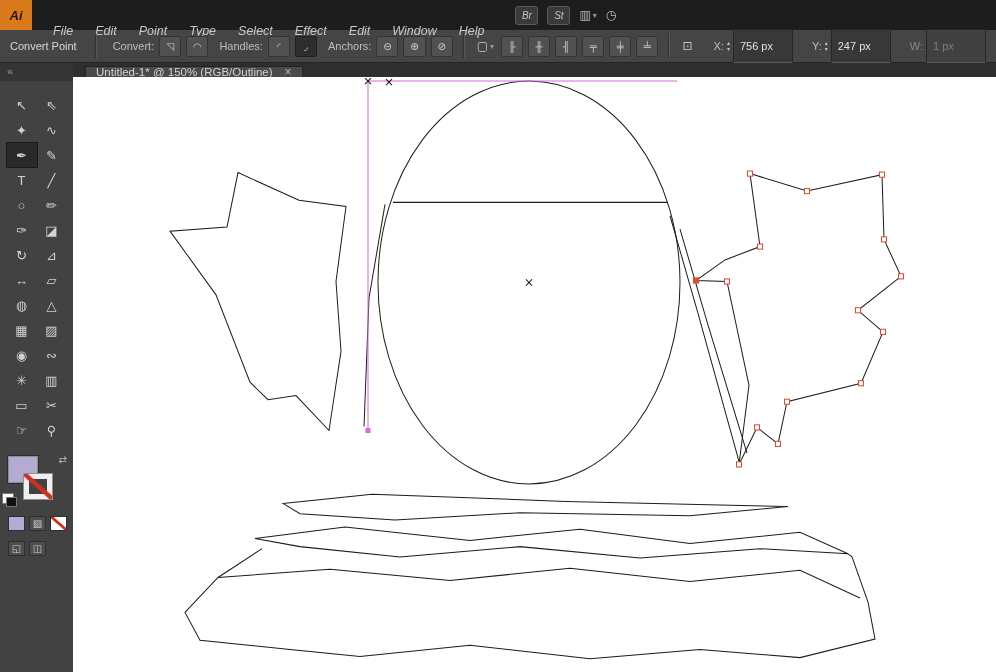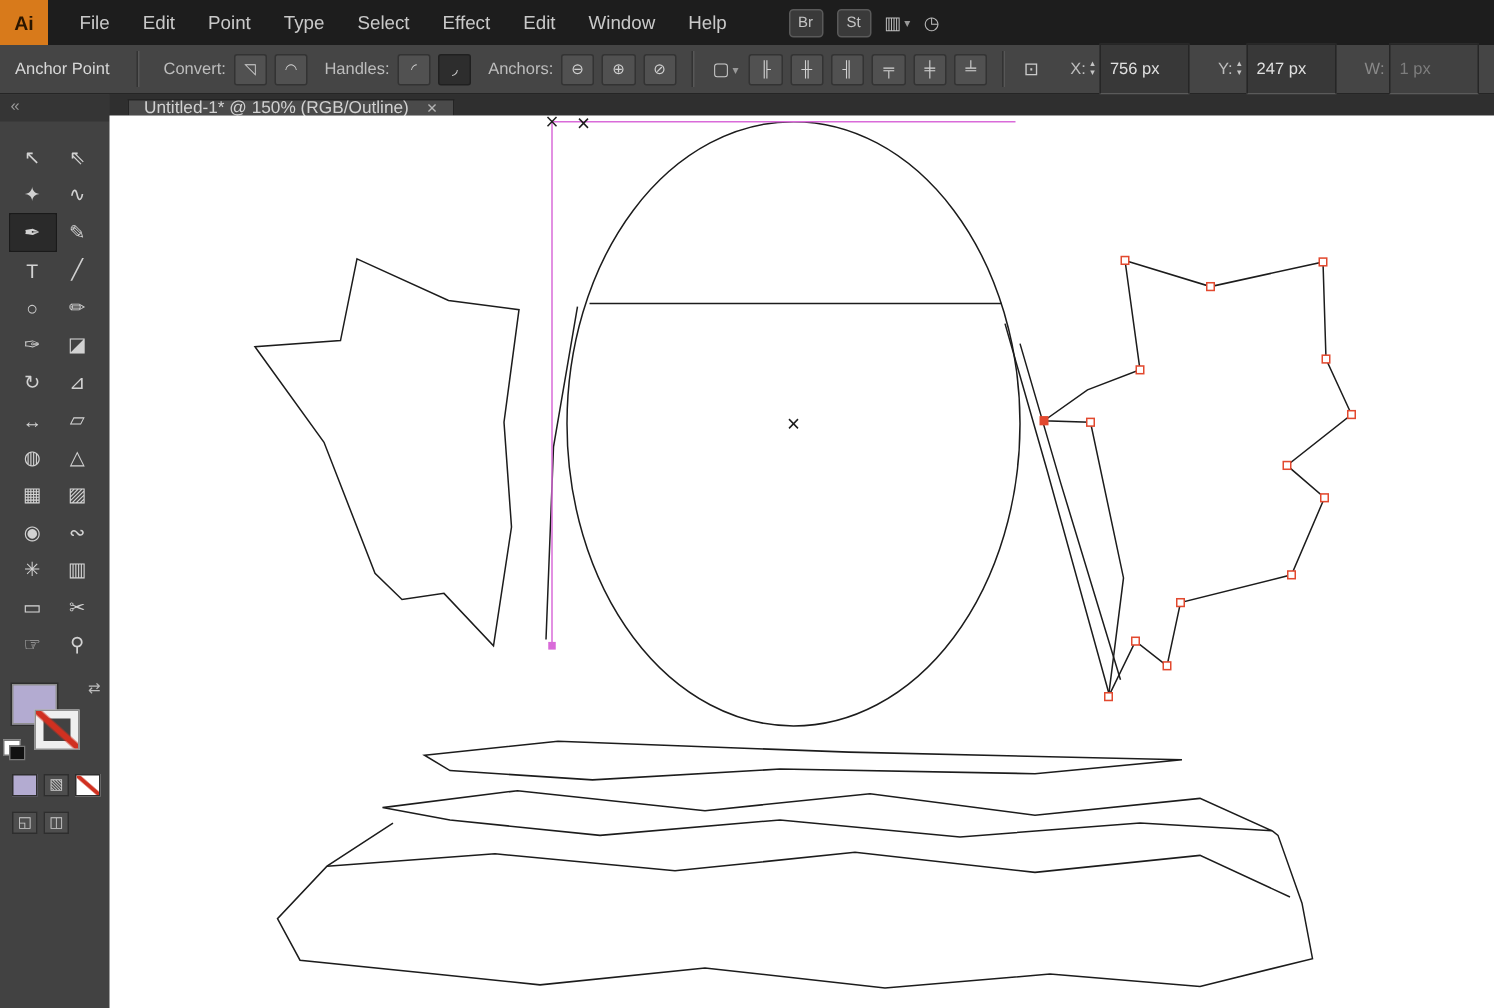--- a/index.html
+++ b/index.html
@@ -1,25 +1,25 @@
 <!DOCTYPE html>
 <html><head>
 <meta charset="utf-8">
 <style>
   *{margin:0;padding:0;box-sizing:border-box;}
   html,body{width:996px;height:672px;overflow:hidden;}
   body{font-family:"Liberation Sans","DejaVu Sans",sans-serif;background:#3c3c3c;font-size:12px;}
 
   
-  .menu-bar{height:30px;background:#1d1d1d;display:flex;align-items:center;color:#c9c9c9;}
+  .menu-bar{height:30px;background:#1d1d1d;display:flex;color:#c9c9c9;font-style:italic;}
   .ai-logo{width:32px;height:30px;background:#d87a1b;color:#2b1600;font-weight:bold;
            display:flex;align-items:center;justify-content:center;font-size:13px;}
   .menu-items{display:flex;margin-left:10px;}
   .menu-item{padding:16px 11px;line-height:30px;font-size:12.5px;cursor:default;}
-  .menu-extra{display:flex;align-items:center;gap:9px;margin-left:30px;}
+  .menu-extra{display:flex;align-items:center;gap:9px;margin-left:20px;}
   .mini-btn{width:23px;height:19px;background:#3a3a3a;border:1px solid #5a5a5a;border-radius:3px;
             color:#c4c4c4;font-size:10px;display:flex;align-items:center;justify-content:center;}
   .menu-icon{color:#bbb;font-size:12px;display:flex;align-items:center;gap:2px;}
   .caret{font-size:8px;color:#999;}
 
   
   .control-bar{height:33px;background:#454545;border-bottom:1px solid #252525;display:flex;
                align-items:center;color:#c6c6c6;font-size:11px;gap:5px;padding:0 10px;}
   .cb-title{font-size:11px;color:#d8d8d8;margin-right:8px;white-space:nowrap;}
   .cb-label{color:#bdbdbd;margin-left:6px;white-space:nowrap;}
@@ -92,21 +92,21 @@
     <span class="mini-btn">St</span>
     <span class="menu-icon">
       <span>▥</span>
       <span class="caret">▾</span>
     </span>
     <span class="menu-icon">◷</span>
   </div>
 </div>
 
 <div class="control-bar">
-  <span class="cb-title">Anchor Point</span>
+  <span class="cb-title">Convert Point</span>
   <span class="cb-sep"></span>
 
   <span class="cb-label">Convert:</span>
   <span class="cb-btn">◹</span>
   <span class="cb-btn">◠</span>
 
   <span class="cb-label">Handles:</span>
   <span class="cb-btn">◜</span>
   <span class="cb-btn pressed">◞</span>
 

